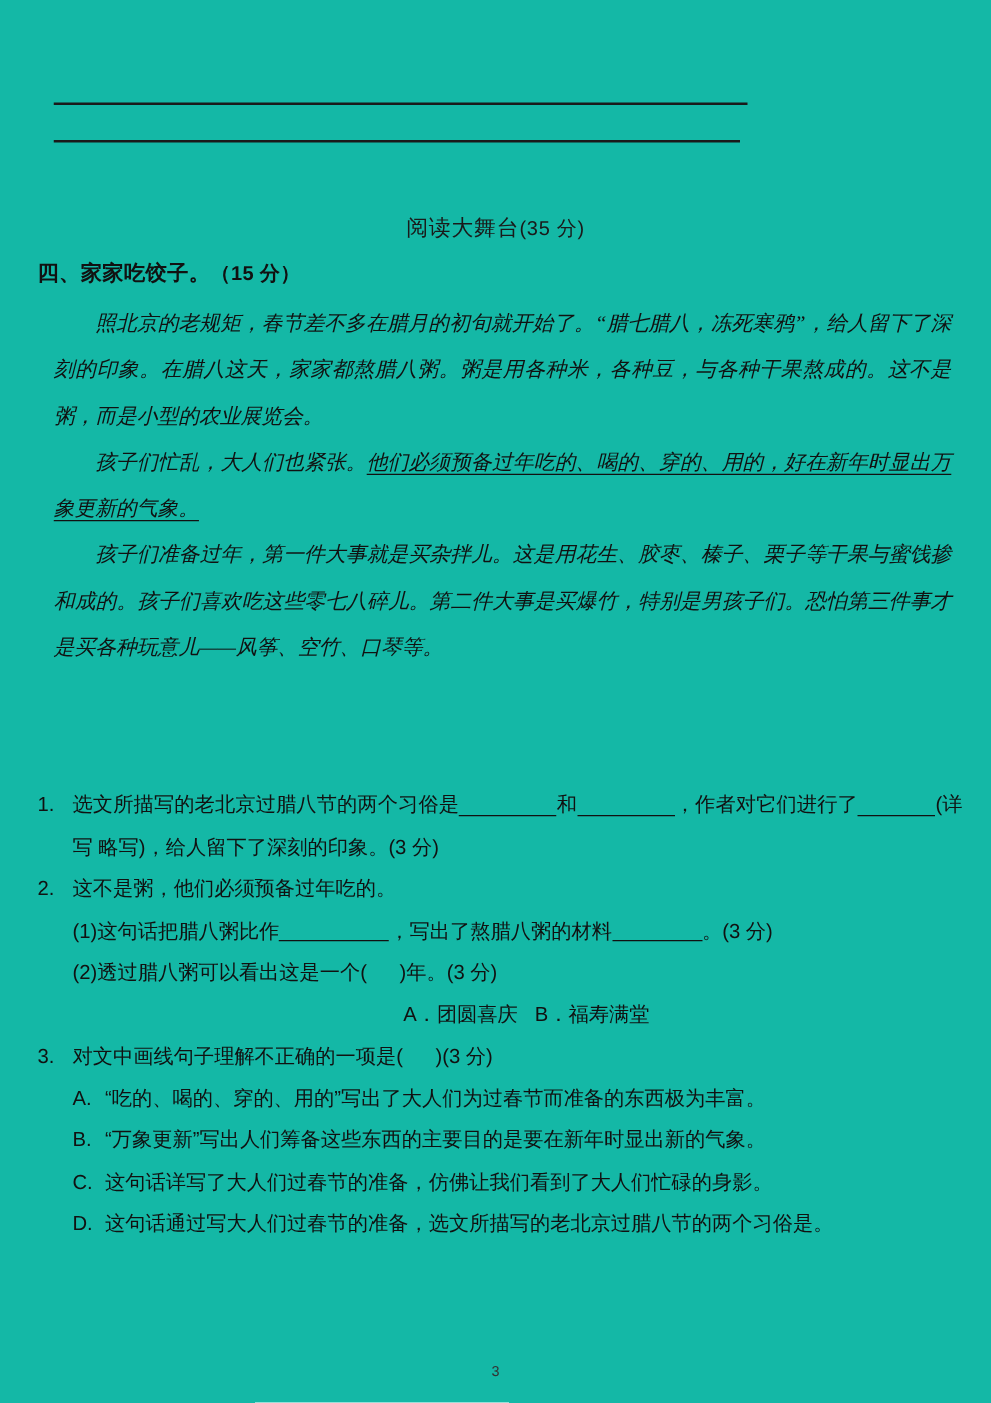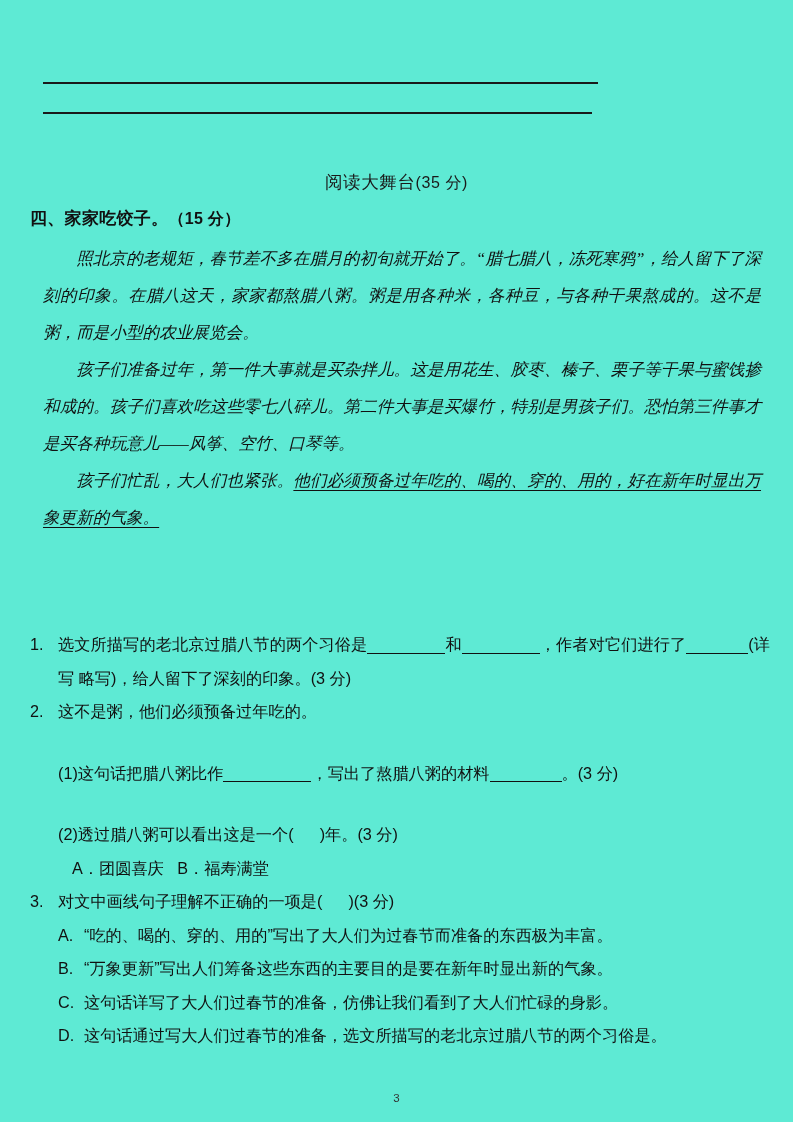--- a/index.html
+++ b/index.html
@@ -8,21 +8,21 @@
     background: #ffffff;
   }
   body {
     font-family: "Liberation Serif", "DejaVu Serif", serif;
     color: #000000;
   }
   #page {
     position: relative;
     width: 793px;
     height: 1122px;
-    background: #5eead4;
+    background: #14b8a6;
     overflow: hidden;
   }
 
   
   .blank-lines {
     position: absolute;
     left: 43px;
     top: 82px;
     width: 555px;
   }
@@ -113,24 +113,24 @@
     text-align: left;
     font-family: "Liberation Sans", "DejaVu Sans", sans-serif;
   }
   .q-body {
     flex: 1 1 auto;
     text-align: justify;
     text-justify: inter-ideograph;
   }
   .sub-row {
     margin-left: 28px;
-    margin-top: 28px;
   }
   .opt-row {
     margin-left: 42px;
+    text-align: center;
   }
   .opt-row-wide {
     margin-left: 28px;
     display: flex;
     align-items: flex-start;
   }
   .opt-letter {
     flex: 0 0 auto;
     width: 26px;
   }
@@ -175,22 +175,22 @@
   <div class="section-banner">
     <span>阅读大舞台</span><span class="score">(35 分)</span>
   </div>
 
   <div class="part-heading">
     <span>四、家家吃饺子。</span><span class="pts">（15 分）</span>
   </div>
 
   <div class="passage">
     <p>照北京的老规矩，春节差不多在腊月的初旬就开始了。“腊七腊八，冻死寒鸦”，给人留下了深刻的印象。在腊八这天，家家都熬腊八粥。粥是用各种米，各种豆，与各种干果熬成的。这不是粥，而是小型的农业展览会。</p>
+    <p><span>孩子们忙乱，大人们也紧张。</span><span class="u">他们必须预备过年吃的、喝的、穿的、用的，好在新年时显出万象更新的气象。</span></p>
     <p>孩子们准备过年，第一件大事就是买杂拌儿。这是用花生、胶枣、榛子、栗子等干果与蜜饯掺和成的。孩子们喜欢吃这些零七八碎儿。第二件大事是买爆竹，特别是男孩子们。恐怕第三件事才是买各种玩意儿——风筝、空竹、口琴等。</p>
-    <p><span>孩子们忙乱，大人们也紧张。</span><span class="u">他们必须预备过年吃的、喝的、穿的、用的，好在新年时显出万象更新的气象。</span></p>
   </div>
 
   <div class="questions">
 
     <div class="q-row">
       <span class="q-num">1.</span>
       <span class="q-body"><span>选文所描写的老北京过腊八节的两个习俗是</span><span class="fill w1"></span><span>和</span><span class="fill w2"></span><span>，作者对它们进行了</span><span class="fill w3"></span><span>(详写  略写)，给人留下了深刻的印象。(3 分)</span></span>
     </div>
 
     <div class="q-row">

